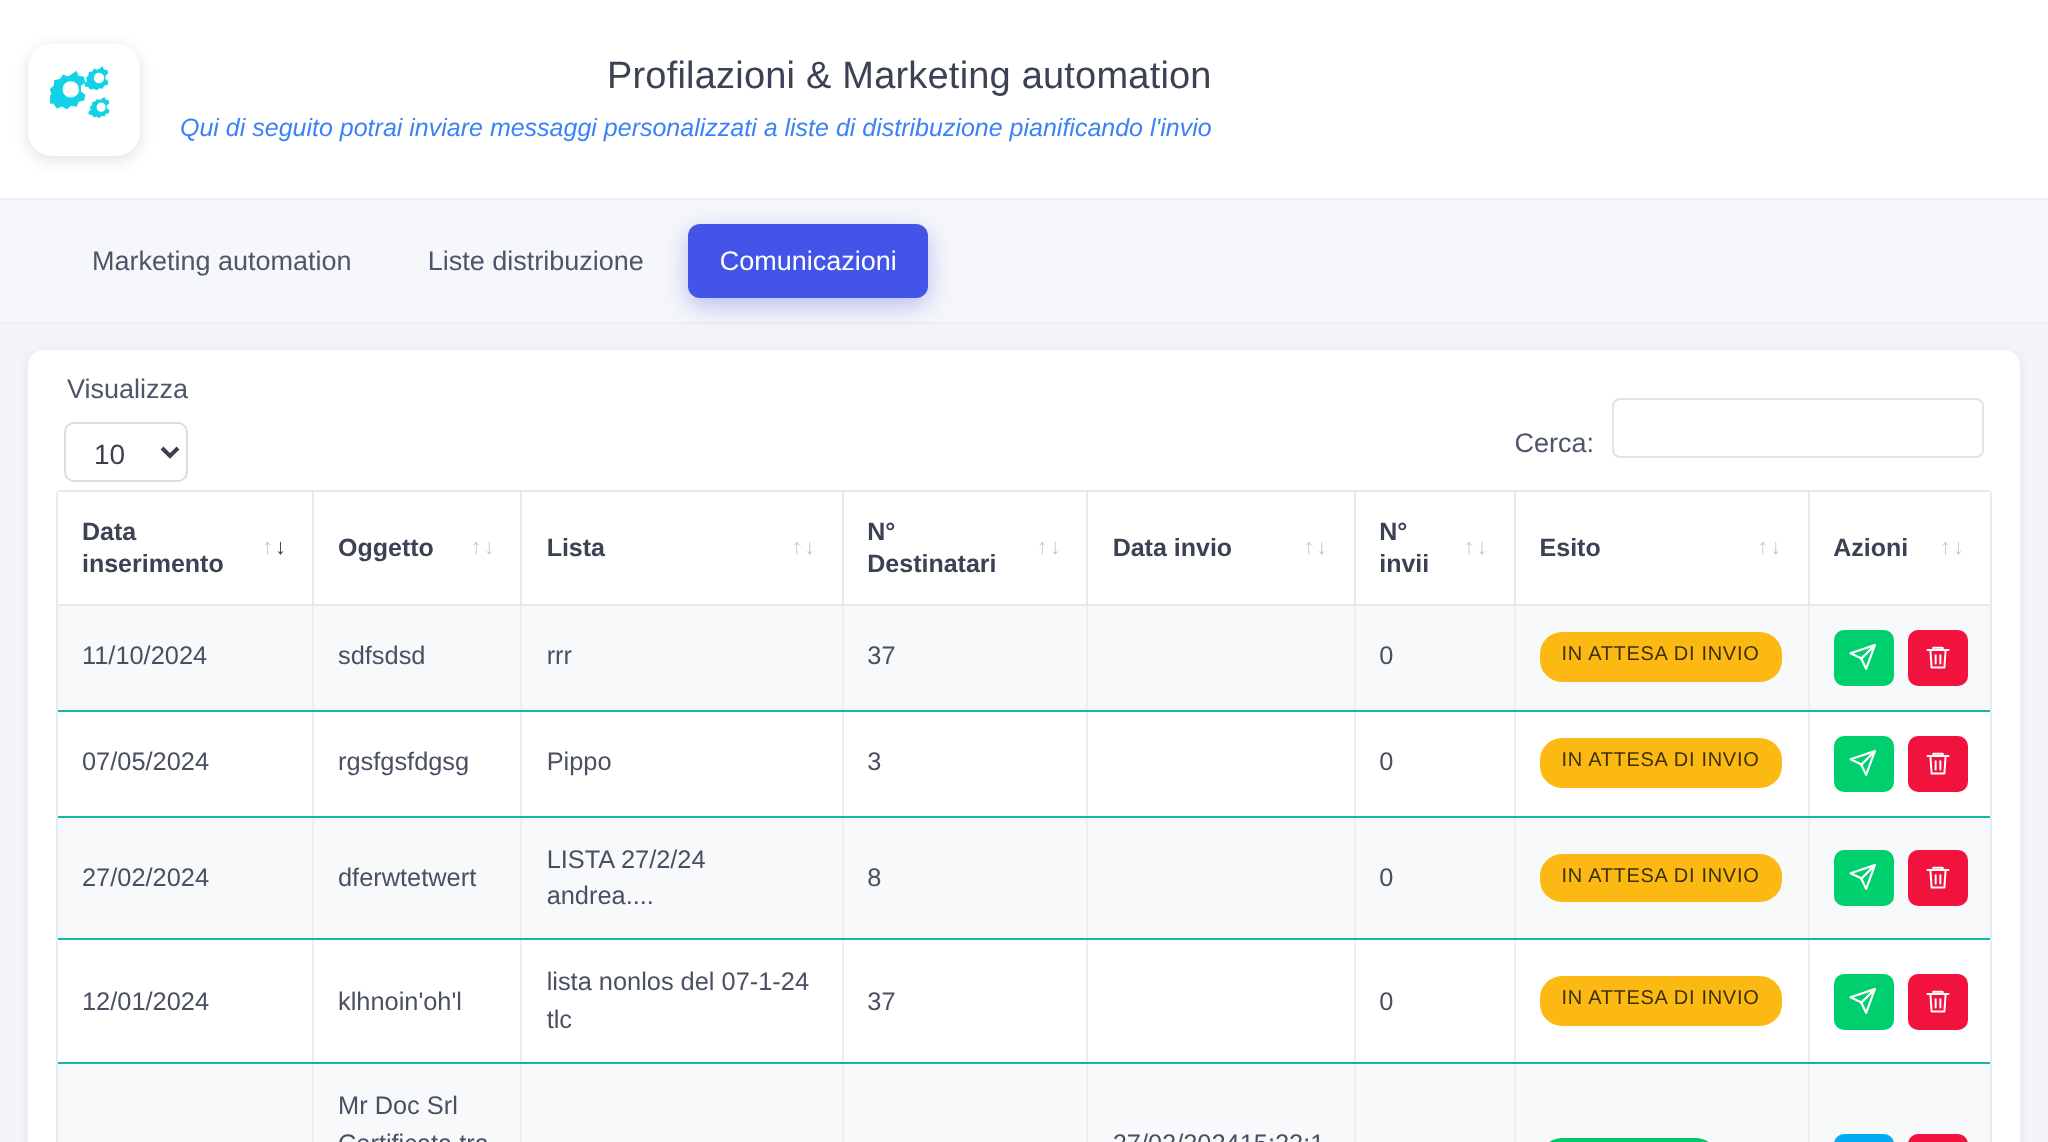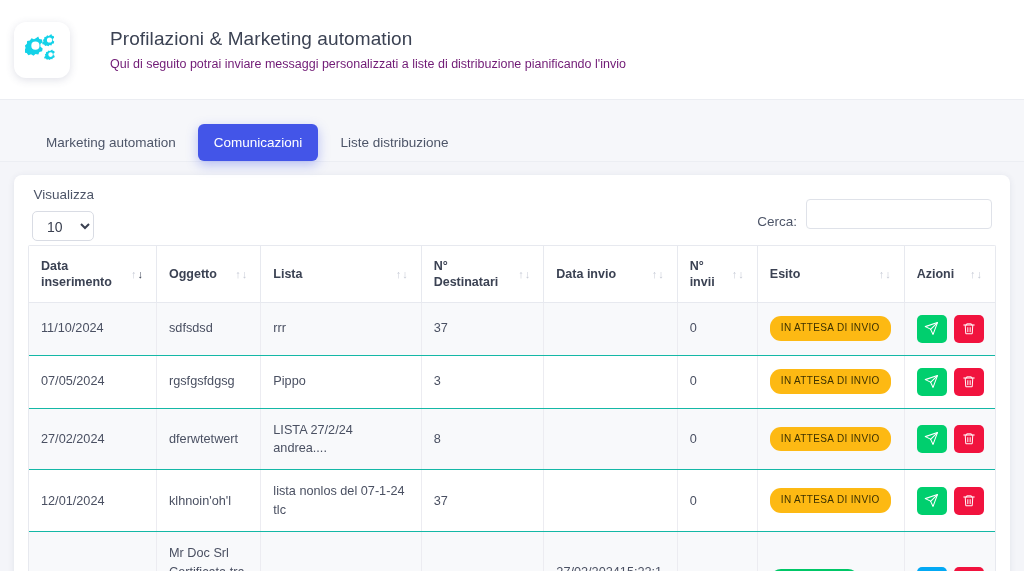--- a/index.html
+++ b/index.html
@@ -33,43 +33,45 @@
     border-radius: 12px;
     background: #ffffff;
     box-shadow: 0 2px 8px rgba(60,70,110,0.16);
     display: flex;
     align-items: center;
     justify-content: center;
     flex: 0 0 auto;
   }
 
   .header-text {
-    margin-left: 40px;
+    margin-left: 20px;
+    text-align: right;
   }
 
   .header-title {
     font-size: 19px;
     color: #3b4253;
     letter-spacing: .1px;
     line-height: 1.25;
   }
 
   .header-subtitle {
     font-size: 12.5px;
-    color: #701a75;
+    color: #3b82f6;
     margin-top: 6px;
     line-height: 1.3;
+    font-style: italic;
   }
 
   
   .tabs-bar {
     height: 62px;
     background: #f6f7fa;
     display: flex;
-    align-items: flex-end;
+    align-items: center;
     padding-left: 30px;
     gap: 6px;
     border-bottom: 1px solid #eceef3;
   }
 
   .tab {
     font-size: 13.5px;
     color: #4d5costume;
     color: #4d5568;
     padding: 11px 16px;
@@ -258,22 +260,22 @@
     </span>
   </div>
   <div class="header-text">
     <div class="header-title">Profilazioni &amp; Marketing automation</div>
     <div class="header-subtitle">Qui di seguito potrai inviare messaggi personalizzati a liste di distribuzione pianificando l'invio</div>
   </div>
 </div>
 
 <div class="tabs-bar">
   <button class="tab">Marketing automation</button>
+  <button class="tab">Liste distribuzione</button>
   <button class="tab active">Comunicazioni</button>
-  <button class="tab">Liste distribuzione</button>
 </div>
 
 <div class="card">
 
   <div class="table-controls">
     <div class="length-control">
       <span>Visualizza</span>
       <select class="length-select">
         <option>10</option>
         <option>25</option>

